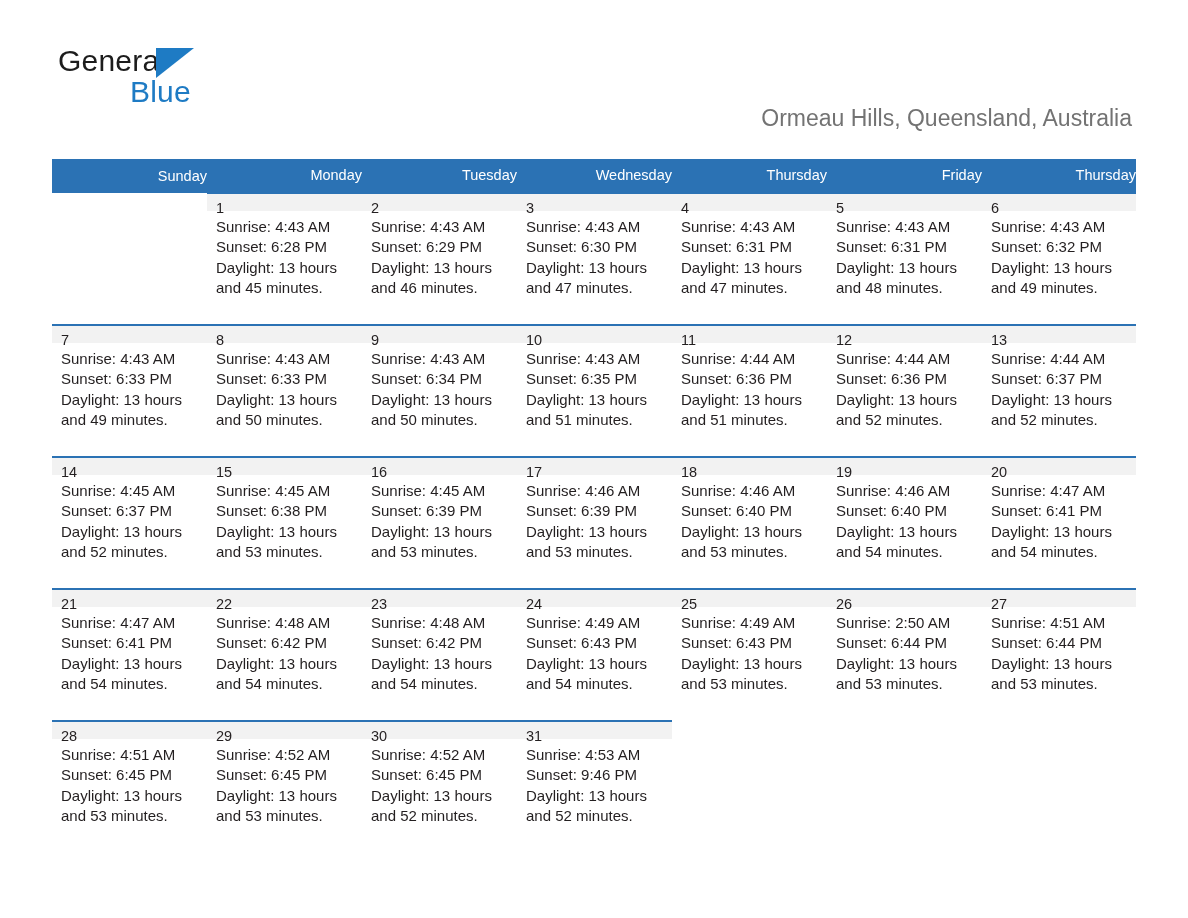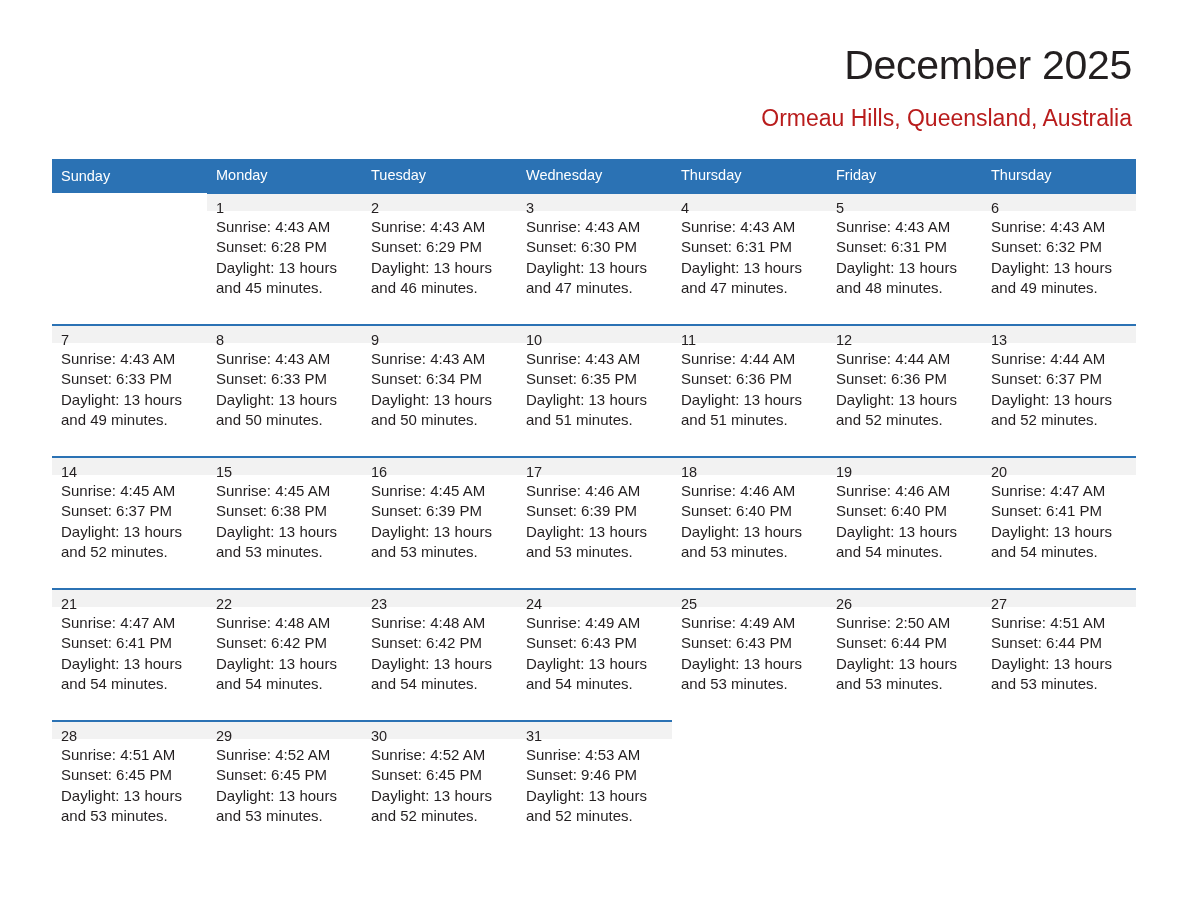--- a/index.html
+++ b/index.html
@@ -63,36 +63,36 @@
     top: 42px;
     font-size: 41px;
     color: #231f20;
     letter-spacing: -0.3px;
   }
   .subtitle {
     position: absolute;
     right: 4px;
     top: 105px;
     font-size: 23px;
-    color: #b91c1c;
+    color: #737373;
   }
 
   
   .calendar {
     width: 1084px;
     border-collapse: collapse;
     table-layout: fixed;
     margin-top: 41px;
   }
   .calendar th {
     background: #2b72b4;
     color: #ffffff;
     font-size: 14.5px;
     font-weight: normal;
-    text-align: left;
+    text-align: right;
     padding: 8px 0 9px 9px;
     height: 14px;
   }
   .calendar td {
     vertical-align: top;
     border-top: 2px solid #2b72b4;
     padding: 0;
     height: 116px;
   }
   .cell {
@@ -126,21 +126,25 @@
   td.blank .daynum {
     background: transparent;
   }
 </style>
 </head>
 <body>
 
 <div class="page">
 
   <div class="header">
-    <div class="title">December 2025</div>
+    <div class="logo">
+      <span class="logo-general">General</span>
+      <span class="logo-triangle"></span>
+      <span class="logo-blue">Blue</span>
+    </div>
     <div class="subtitle">Ormeau Hills, Queensland, Australia</div>
   </div>
 
   <table class="calendar">
     <colgroup>
       <col style="width:155px">
         <col style="width:155px">
         <col style="width:155px">
         <col style="width:155px">
         <col style="width:155px">

